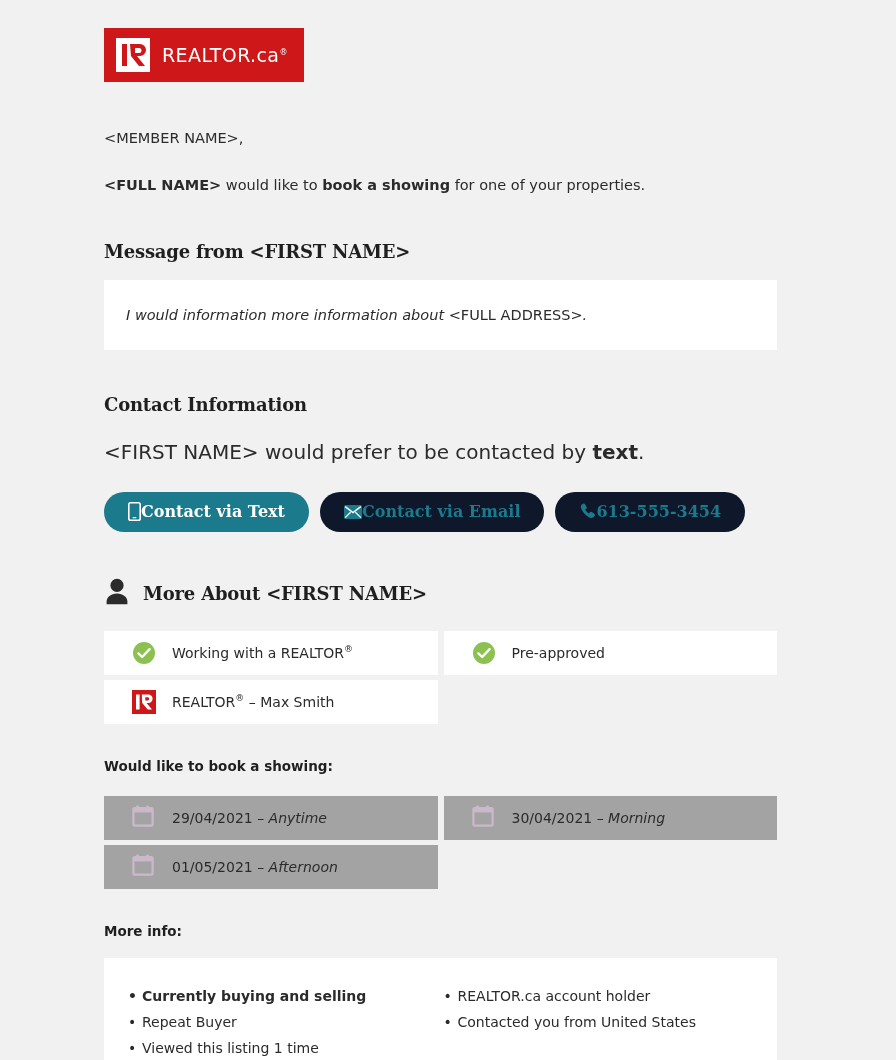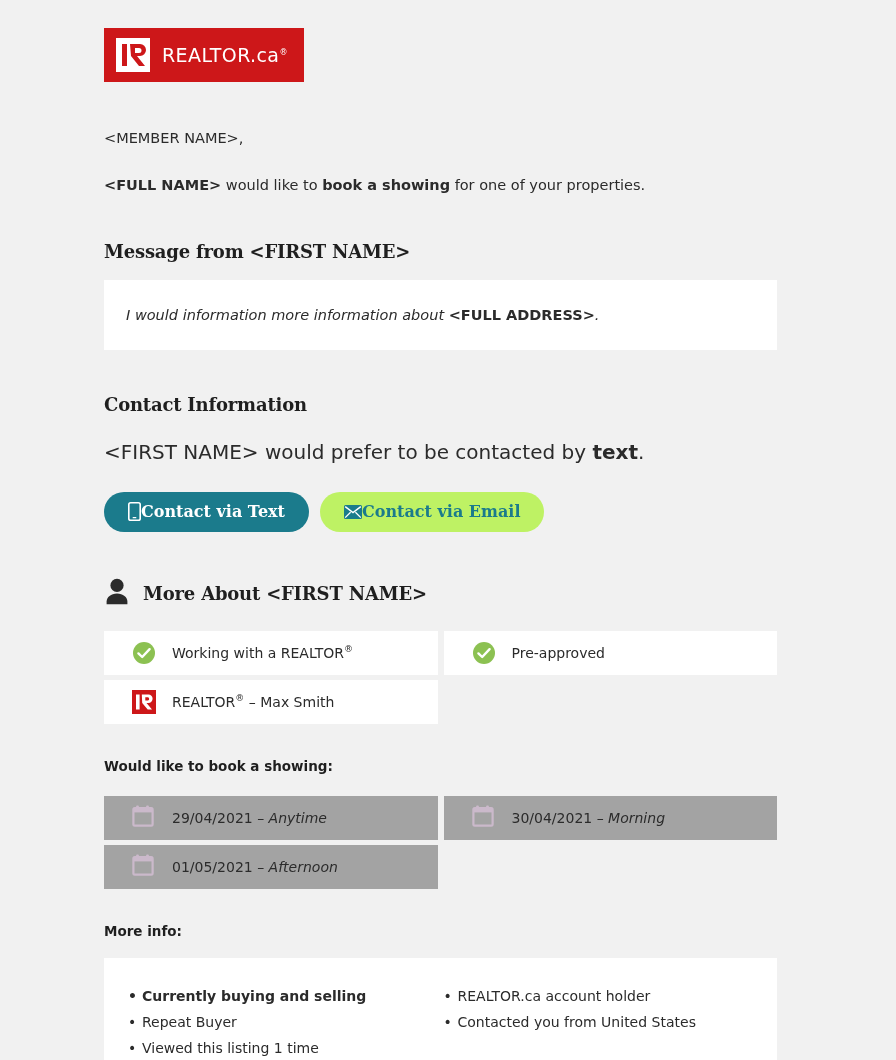--- a/index.html
+++ b/index.html
@@ -60,42 +60,42 @@
   }
 
   .quote-card {
     background: #ffffff;
     margin-top: 18px;
     padding: 25px 22px 25px 22px;
     font-size: 14.5px;
     font-style: italic;
     line-height: 1.4;
   }
-  .quote-card b { font-style: normal; font-weight: bold; text-align: center; }
+  .quote-card b { font-style: normal; font-weight: normal; text-align: center; }
 
   .contact-pref { font-size: 20px; margin: 25px 0 0 0; }
   .contact-pref b { font-weight: bold; }
 
   
   .btn-row { display: flex; gap: 11px; margin-top: 28px; flex-wrap: nowrap; }
   .btn {
     display: inline-flex;
     align-items: center;
     border-radius: 22px;
     height: 40px;
     padding: 0 24px;
     font-family: "DejaVu Serif", serif;
     font-weight: bold;
     font-size: 16px;
     white-space: nowrap;
     cursor: pointer;
     border: none;
   }
   .btn-primary { background: #1b7b8c; color: #ffffff; }
-  .btn-secondary { background: #bef264; color: #1b7b8c; }
+  .btn-secondary { background: #0f172a; color: #1b7b8c; }
   .btn svg { display: block; flex: 0 0 auto; }
 
   
   .about-head {
     display: flex;
     align-items: center;
     gap: 13px;
     margin-top: 46px;
   }
   .about-head h2 { margin: 0; }
@@ -208,20 +208,28 @@
         <span>
           <svg width="18" height="14" viewBox="0 0 18 14" aria-hidden="true">
             <rect x="0" y="0" width="18" height="14" rx="1.5" fill="#1b7b8c"></rect>
             <path d="M1.2 1.6 L9 7.6 L16.8 1.6" fill="none" stroke="#ffffff" stroke-width="1.5"></path>
             <path d="M1.2 12.6 L6.6 7.2 M16.8 12.6 L11.4 7.2" fill="none" stroke="#ffffff" stroke-width="1.3"></path>
           </svg>
         </span>
         <span>Contact via Email</span>
       </button>
 
+      <button class="btn btn-secondary">
+        <span>
+          <svg width="17" height="17" viewBox="0 0 17 17" aria-hidden="true">
+            <path d="M3.4 1.2 c1 -1 2.2 -0.6 2.8 0.4 l1.4 2.3 c0.4 0.7 0.2 1.4 -0.4 1.9 l-1 0.8 c0.7 1.7 2.1 3.1 3.8 3.8 l0.8 -1 c0.5 -0.6 1.2 -0.8 1.9 -0.4 l2.3 1.4 c1 0.6 1.4 1.8 0.4 2.8 l-1 1 c-0.8 0.8 -2 1 -3.1 0.6 C7.6 13.4 3.6 9.4 2 4.9 c-0.4 -1.1 -0.2 -2.3 0.6 -3.1 z" fill="#1b7b8c"></path>
+          </svg>
+        </span>
+        <span>613-555-3454</span>
+      </button>
     </div>
 
     <div class="about-head">
       <span class="person-icon">
         <svg width="26" height="27" viewBox="0 0 26 27" aria-hidden="true">
           <circle cx="13" cy="7.4" r="6.6" fill="#2b2b2b"></circle>
           <path d="M13 15.4 c6 0 10.4 3.6 10.4 8.2 v2.6 H2.6 v-2.6 C2.6 19 7 15.4 13 15.4 z" fill="#2b2b2b"></path>
         </svg>
       </span>
       <h2 class="section">More About &lt;FIRST NAME&gt;</h2>

